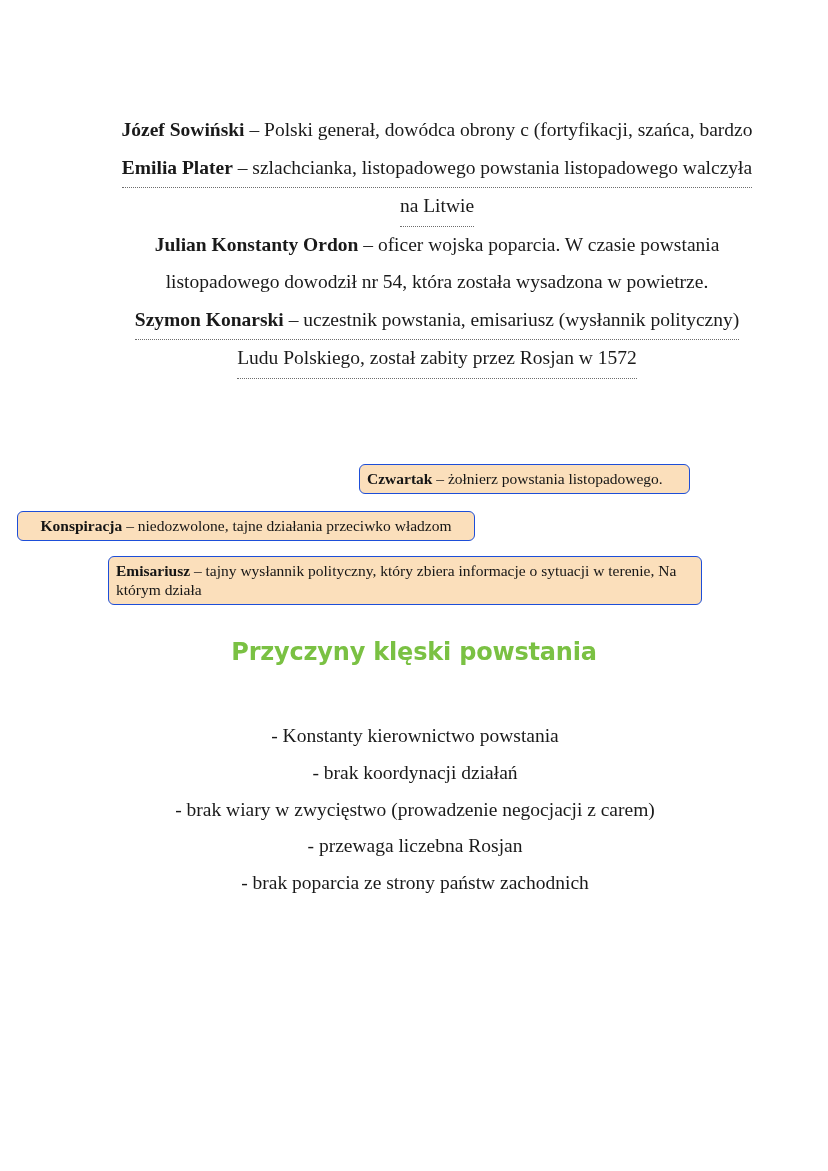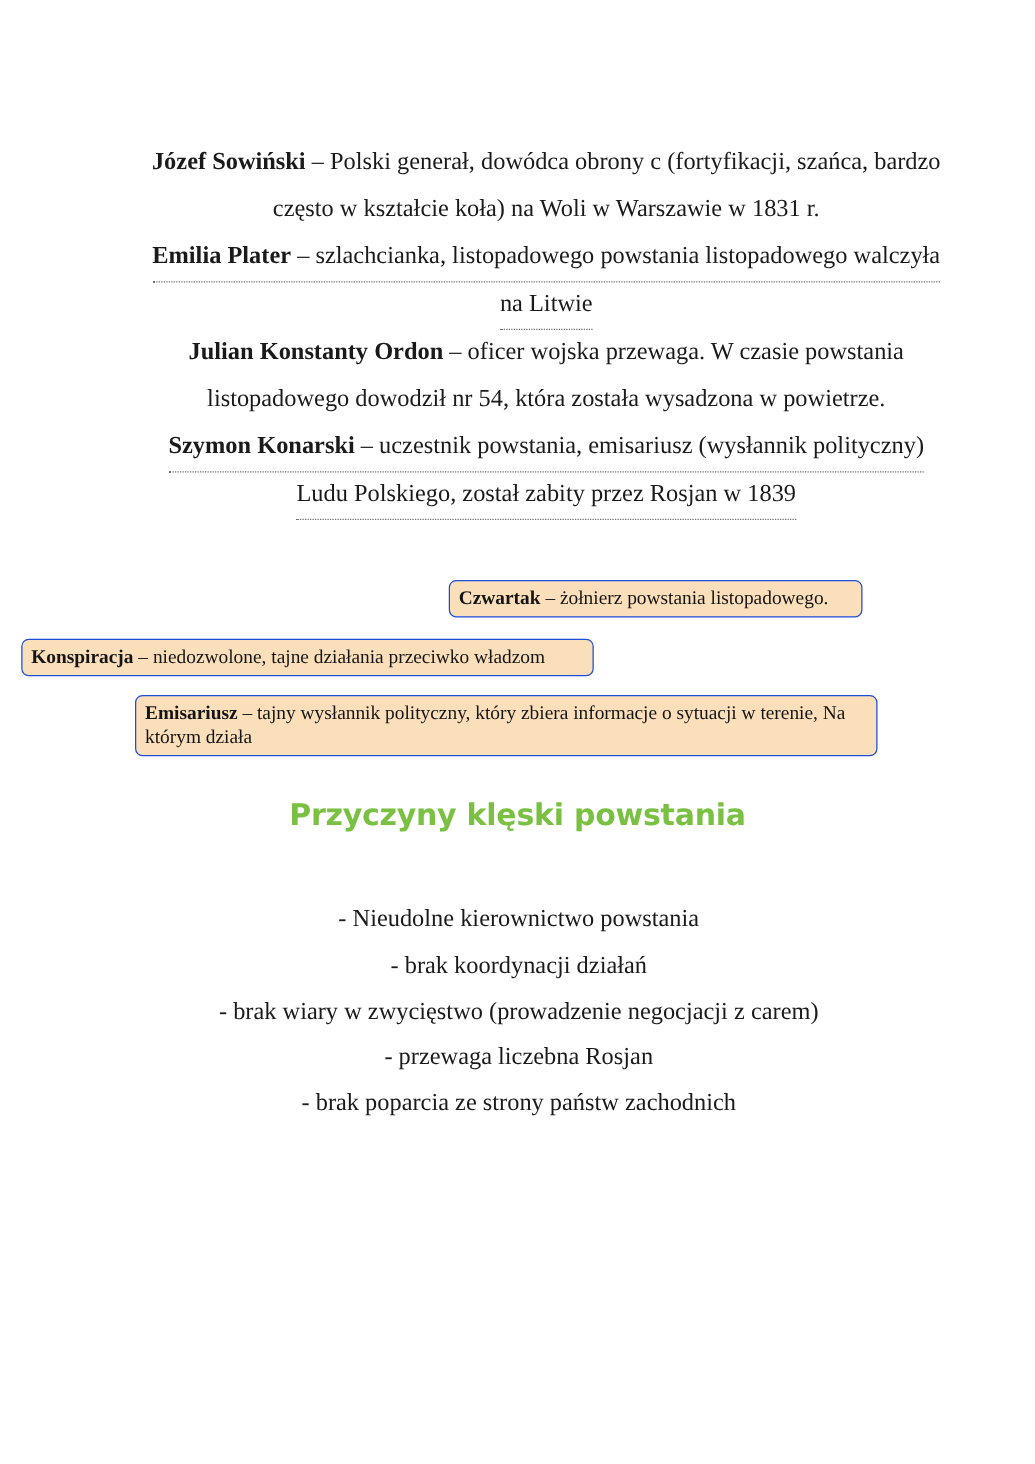--- a/index.html
+++ b/index.html
@@ -74,21 +74,21 @@
     top: 464px;
     width: 331px;
     text-align: left;
     white-space: nowrap;
   }
 
   #box-konspiracja {
     left: 17px;
     top: 511px;
     width: 458px;
-    text-align: left;
+    text-align: center;
     white-space: nowrap;
   }
 
   #box-emisariusz {
     left: 108px;
     top: 556px;
     width: 594px;
     text-align: left;
     font-family: Liberation Serif, serif;
   }
@@ -123,49 +123,48 @@
 </style>
 </head>
 <body>
 
 <div class="page">
 
   <div class="defs">
 
     <div class="def-para">
       <span class="def-line"><span class="inner"><span class="def-term">Józef Sowiński</span><span> – Polski generał, dowódca obrony c (fortyfikacji, szańca, bardzo</span></span></span>
-      <span class="def-line"><span class="inner"><span>często w kształcie koła) na Woli w Warszawie w 1831 r.</span></span></span>
     </div>
 
     <div class="def-para">
       <span class="def-line dotted"><span class="inner"><span class="def-term">Emilia Plater</span><span> – szlachcianka, listopadowego powstania listopadowego walczyła</span></span></span>
       <span class="def-line dotted"><span class="inner"><span>na Litwie</span></span></span>
     </div>
 
     <div class="def-para">
-      <span class="def-line"><span class="inner"><span class="def-term">Julian Konstanty Ordon</span><span> – oficer wojska przewaga. W czasie powstania</span></span></span>
+      <span class="def-line"><span class="inner"><span class="def-term">Julian Konstanty Ordon</span><span> – oficer wojska poparcia. W czasie powstania</span></span></span>
       <span class="def-line"><span class="inner"><span>listopadowego dowodził nr 54, która została wysadzona w powietrze.</span></span></span>
     </div>
 
     <div class="def-para">
       <span class="def-line dotted"><span class="inner"><span class="def-term">Szymon Konarski</span><span> – uczestnik powstania, emisariusz (wysłannik polityczny)</span></span></span>
-      <span class="def-line dotted"><span class="inner"><span>Ludu Polskiego, został zabity przez Rosjan w 1839</span></span></span>
+      <span class="def-line dotted"><span class="inner"><span>Ludu Polskiego, został zabity przez Rosjan w 1572</span></span></span>
     </div>
 
   </div>
 
   <div class="box" id="box-czwartak"><span class="term">Czwartak</span><span> – żołnierz powstania listopadowego.</span></div>
 
   <div class="box" id="box-konspiracja"><span class="term">Konspiracja</span><span> – niedozwolone, tajne działania przeciwko władzom</span></div>
 
   <div class="box" id="box-emisariusz"><span class="term">Emisariusz</span><span> – tajny wysłannik polityczny, który zbiera informacje o sytuacji w terenie, Na którym działa</span></div>
 
   <div class="section-heading">Przyczyny klęski powstania</div>
 
   <div class="reasons">
-    <span class="reason-item">- Nieudolne kierownictwo powstania</span>
+    <span class="reason-item">- Konstanty kierownictwo powstania</span>
     <span class="reason-item">- brak koordynacji działań</span>
     <span class="reason-item">- brak wiary w zwycięstwo (prowadzenie negocjacji z carem)</span>
     <span class="reason-item">- przewaga liczebna Rosjan</span>
     <span class="reason-item">- brak poparcia ze strony państw zachodnich</span>
   </div>
 
 </div>
 
 </body></html>

